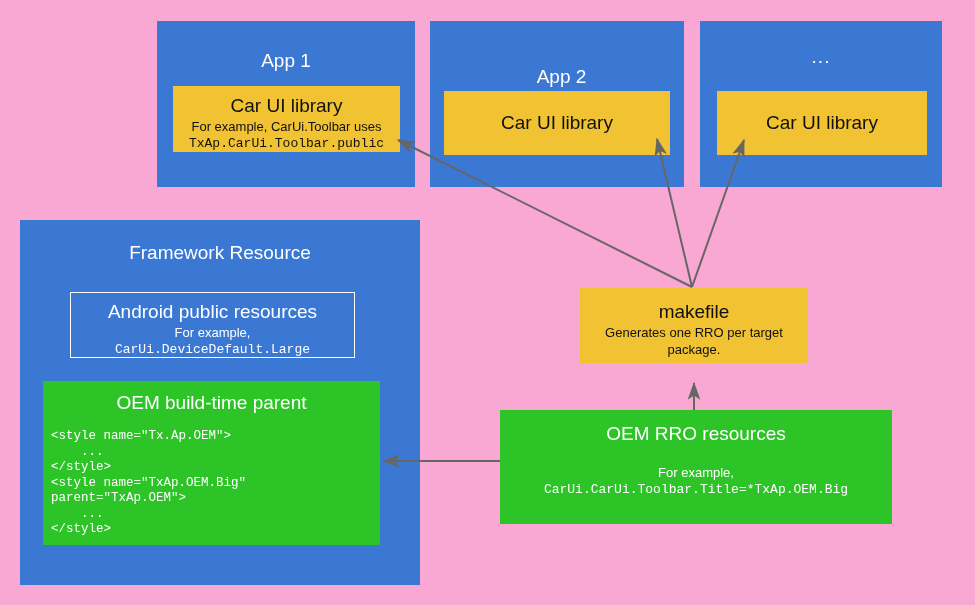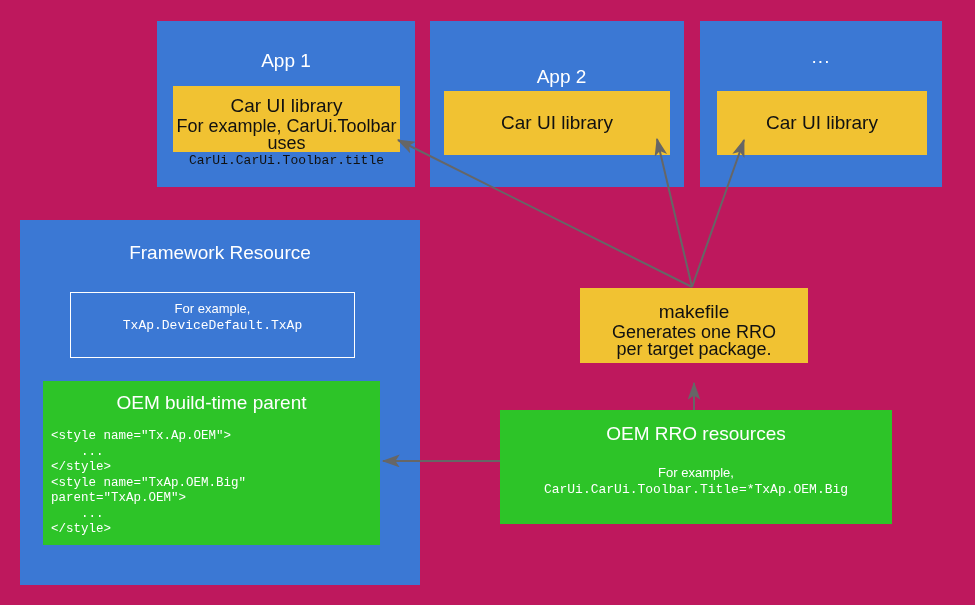--- a/index.html
+++ b/index.html
@@ -5,21 +5,21 @@
 <style>
   html, body {
     margin: 0;
     padding: 0;
     background: #ffffff;
   }
   #canvas {
     position: relative;
     width: 975px;
     height: 605px;
-    background: #be185d;
+    background: #f9a8d4;
     font-family: "Liberation Sans", sans-serif;
     overflow: hidden;
     text-decoration: underline;
   }
   .box {
     position: absolute;
     box-sizing: border-box;
   }
   .blue   { background: #3b78d4; }
   .yellow { background: #f1c232; }
@@ -53,21 +53,21 @@
     font-weight: 400;
   }
   .head-light {
     color: #ffffff;
     font-size: 19px;
     line-height: 24px;
     font-weight: 400;
   }
   .sub-dark {
     color: #111111;
-    font-size: 18px;
+    font-size: 13px;
     line-height: 17px;
   }
   .sub-light {
     color: #ffffff;
     font-size: 13px;
     line-height: 17px;
   }
   .mono-dark {
     color: #111111;
     font-family: "Liberation Mono", "DejaVu Sans Mono", monospace;
@@ -108,21 +108,21 @@
 <body>
 
 <div id="canvas">
 
   <div class="box blue" style="left:157px; top:21px; width:258px; height:166px;">
     <div class="group-title" style="top:28px;">App 1</div>
     <div class="box yellow" style="left:16px; top:65px; width:227px; height:66px;">
       <div class="box-stack" style="top:8px;">
         <div class="head-dark">Car UI library</div>
         <div class="sub-dark">For example, CarUi.Toolbar uses</div>
-        <div class="mono-dark">CarUi.CarUi.Toolbar.title</div>
+        <div class="mono-dark">TxAp.CarUi.Toolbar.public</div>
       </div>
     </div>
   </div>
 
   <div class="box blue" style="left:430px; top:21px; width:254px; height:166px;">
     <div class="group-title" style="top:44px;padding-left:9px;">App 2</div>
     <div class="box yellow" style="left:14px; top:70px; width:226px; height:64px;">
       <div class="vcenter head-dark">Car UI library</div>
     </div>
   </div>
@@ -132,22 +132,23 @@
     <div class="box yellow" style="left:17px; top:70px; width:210px; height:64px;">
       <div class="vcenter head-dark">Car UI library</div>
     </div>
   </div>
 
   <div class="box blue" style="left:20px; top:220px; width:400px; height:365px;">
     <div class="group-title" style="top:21px;">Framework Resource</div>
 
     <div class="box outline-box" style="left:50px; top:72px; width:285px; height:66px;">
       <div class="box-stack" style="top:7px;">
+        <div class="head-light">Android public resources</div>
         <div class="sub-light">For example,</div>
-        <div class="mono-light">TxAp.DeviceDefault.TxAp</div>
+        <div class="mono-light">CarUi.DeviceDefault.Large</div>
       </div>
     </div>
 
     <div class="box green" style="left:23px; top:161px; width:337px; height:164px;">
       <div class="group-title" style="top:10px;">OEM build-time parent</div>
       <div class="code-block" style="left:8px; top:48px;">&lt;style name="Tx.Ap.OEM"&gt;
     ...
 &lt;/style&gt;
 &lt;style name="TxAp.OEM.Big"
 parent="TxAp.OEM"&gt;

